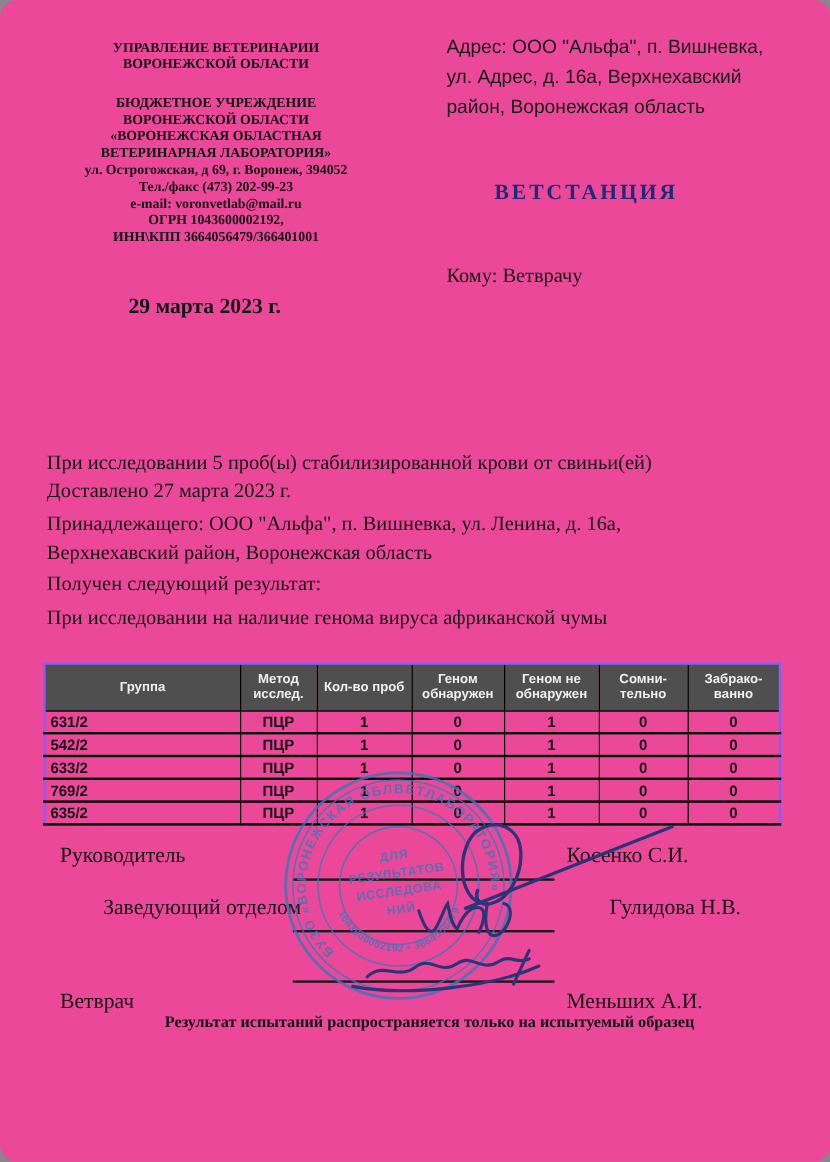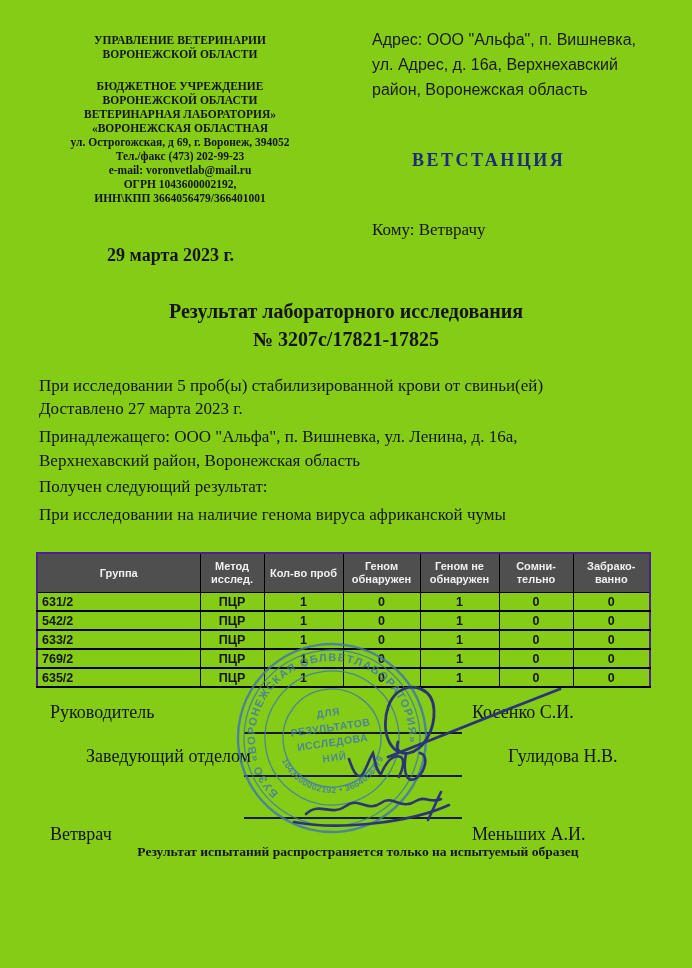--- a/index.html
+++ b/index.html
@@ -1,18 +1,18 @@
 <!DOCTYPE html>
 <html style="--vet-station-ink: #1c2b7a; --stamp-blue: #4076b8; --signature-ink: #2c3478; --table-header-bg: #4f4f4f; --table-header-text: #efefef;"><head>
 <meta charset="utf-8">
 <style>
   html,body{margin:0;padding:0;background:#888;}
   .page{
-    position:relative;width:692px;height:968px;margin:0 auto;background:#84cc16;
-    font-family:"Liberation Serif",serif;color:#151515;overflow:hidden;
+    position:relative;width:692px;height:968px;margin:0 auto;background:#ec4899;
+    font-family:"Liberation Serif",serif;color:#151515;overflow:hidden;border-radius:14px;
   }
   
   .org-block{position:absolute;left:50px;top:33px;width:260px;text-align:center;
     font-weight:bold;font-size:11.5px;line-height:14px;}
   .org-block .group{margin-bottom:18px;}
   
   .addr-block{position:absolute;left:372px;top:27px;width:292px;
     font-family:"Liberation Sans",sans-serif;font-size:16px;line-height:25px;color:#1b1b1b;}
   .vet-station{position:absolute;left:412px;top:150px;font-weight:bold;font-size:18px;
     letter-spacing:2.5px;color:var(--vet-station-ink,#1c2b7a);}
@@ -20,21 +20,21 @@
   .date-line{position:absolute;left:107px;top:245px;font-size:18px;font-weight:bold;}
   
   .doc-title{position:absolute;left:0;top:297px;width:692px;text-align:center;
     font-weight:bold;font-size:20px;line-height:28px;}
   
   .body-line{position:absolute;left:39px;width:620px;font-size:17px;white-space:nowrap;}
   .bl1{top:376px;} .bl2{top:399px;} .bl3a{top:427px;} .bl3b{top:451px;}
   .bl4{top:477px;} .bl5a{top:505px;} .bl5b{top:529px;}
   
   .results-table{position:absolute;left:36px;top:552px;width:613px;border-collapse:collapse;
-    table-layout:fixed;border:2px solid #4c1d95;}
+    table-layout:fixed;border:2px solid #8b5cf6;}
   .results-table th{background:var(--table-header-bg,#4f4f4f);color:var(--table-header-text,#efefef);
     font-family:"Liberation Sans",sans-serif;font-weight:bold;font-size:11px;line-height:13px;
     border:1px solid #000;padding:2px 1px;height:34px;vertical-align:middle;}
   .results-table td{font-family:"Liberation Sans",sans-serif;font-weight:bold;font-size:12.5px;
     text-align:center;border:1px solid #000;border-bottom-width:2px;padding:0 4px;height:17px;}
   .results-table td:first-child{text-align:left;}
   
   .sig-role{position:absolute;left:50px;font-size:18px;}
   .sig-name{position:absolute;left:472px;font-size:18px;}
   .sig-line{position:absolute;left:244px;width:218px;border-top:2px solid #1a1a1a;height:0;}
@@ -56,44 +56,40 @@
 <div class="page">
 
   <div class="org-block">
     <div class="group">
         <div>УПРАВЛЕНИЕ ВЕТЕРИНАРИИ</div>
         <div>ВОРОНЕЖСКОЙ ОБЛАСТИ</div>
       </div>
     <div class="group">
         <div>БЮДЖЕТНОЕ УЧРЕЖДЕНИЕ</div>
         <div>ВОРОНЕЖСКОЙ ОБЛАСТИ</div>
+        <div>«ВОРОНЕЖСКАЯ ОБЛАСТНАЯ</div>
         <div>ВЕТЕРИНАРНАЯ ЛАБОРАТОРИЯ»</div>
-        <div>«ВОРОНЕЖСКАЯ ОБЛАСТНАЯ</div>
         <div>ул. Острогожская, д 69, г. Воронеж, 394052</div>
         <div>Тел./факс  (473) 202-99-23</div>
         <div>e-mail: voronvetlab@mail.ru</div>
         <div>ОГРН 1043600002192,</div>
         <div>ИНН\КПП 3664056479/366401001</div>
       </div>
   </div>
 
   <div class="addr-block">
       <div>Адрес: ООО "Альфа", п. Вишневка,</div>
       <div>ул. Адрес, д. 16а, Верхнехавский</div>
       <div>район, Воронежская область</div>
     </div>
   <div class="vet-station">ВЕТСТАНЦИЯ</div>
   <div class="to-line">Кому: Ветврачу</div>
 
   <div class="date-line">29 марта 2023 г.</div>
 
-  <div class="doc-title">
-    <div>Результат лабораторного исследования</div>
-    <div>№ 3207с/17821-17825</div>
-  </div>
 
   <div class="body-line bl1">При исследовании 5 проб(ы) стабилизированной крови от свиньи(ей)</div>
   <div class="body-line bl2">Доставлено 27 марта 2023 г.</div>
   <div class="body-line bl3a">Принадлежащего: ООО "Альфа", п. Вишневка, ул. Ленина, д. 16а,</div>
   <div class="body-line bl3b">Верхнехавский район, Воронежская область</div>
   <div class="body-line bl4">Получен следующий результат:</div>
   <div class="body-line bl5a">При исследовании на наличие генома вируса африканской чумы</div>
 
   <table class="results-table">
     <colgroup>

